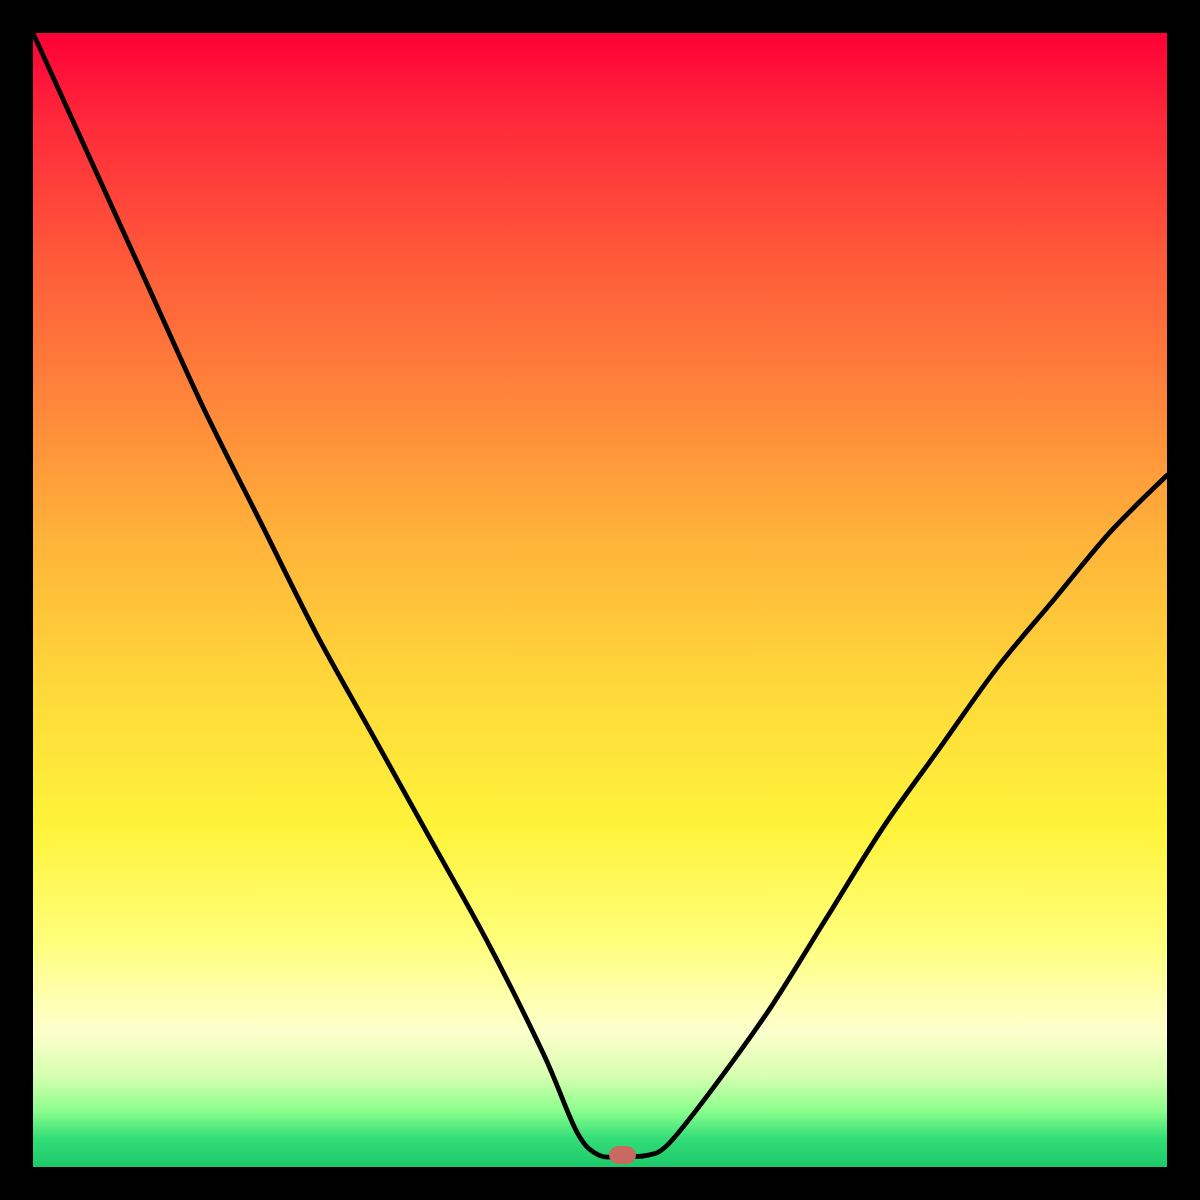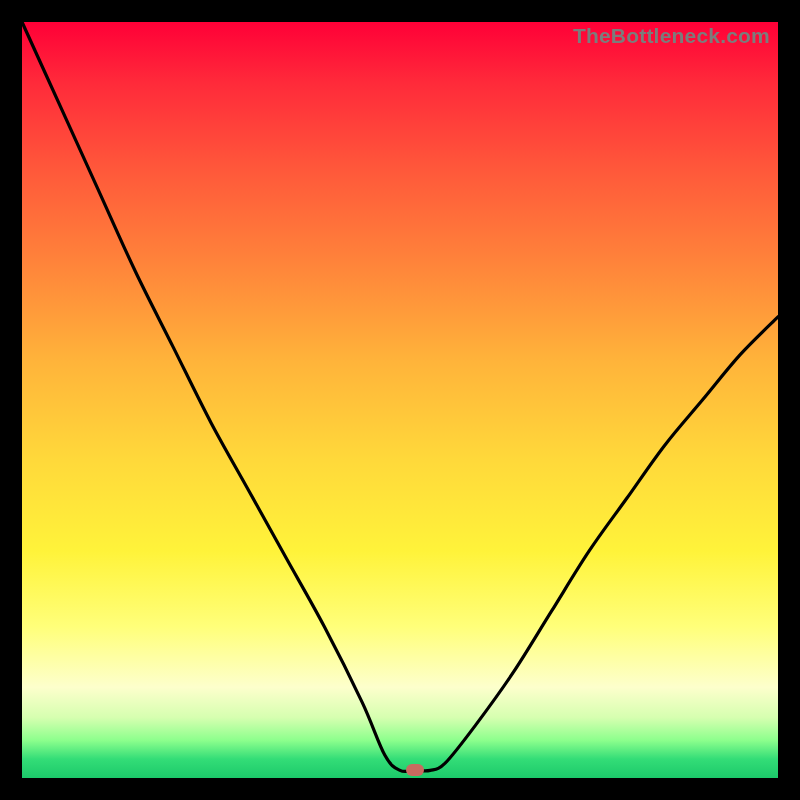--- a/index.html
+++ b/index.html
@@ -67,21 +67,20 @@
     background: #c96a60;
     transform: translate(-50%, -50%);
   }
 </style>
 </head>
 <body>
 
 <div class="frame">
   <div class="plot-area">
 
-    <div class="watermark">TheBottleneck.com</div>
 
     <svg class="curve" viewBox="0 0 756 756" preserveAspectRatio="none">
       <path fill="none" stroke="#000000" stroke-width="3.2" stroke-linecap="round" d="M 0.0 0.0 C 6.3 13.9, 25.2 55.4, 37.8 83.2 C 50.4 110.9, 63.0 138.6, 75.6 166.3 C 88.2 194.0, 100.8 223.0, 113.4 249.5 C 126.0 275.9, 138.6 299.9, 151.2 325.1 C 163.8 350.3, 176.4 376.7, 189.0 400.7 C 201.6 424.6, 214.2 446.0, 226.8 468.7 C 239.4 491.4, 252.0 514.1, 264.6 536.8 C 277.2 559.4, 289.8 580.9, 302.4 604.8 C 315.0 628.7, 330.1 659.0, 340.2 680.4 C 350.3 701.8, 356.6 722.0, 362.9 733.3 C 369.2 744.7, 373.0 745.9, 378.0 748.4 C 383.0 751.0, 388.1 748.4, 393.1 748.4 C 398.2 748.4, 403.2 749.7, 408.2 748.4 C 413.3 747.2, 415.8 748.4, 423.4 740.9 C 430.9 733.3, 442.3 718.2, 453.6 703.1 C 464.9 688.0, 478.8 669.1, 491.4 650.2 C 504.0 631.3, 516.6 609.8, 529.2 589.7 C 541.8 569.5, 554.4 548.1, 567.0 529.2 C 579.6 510.3, 592.2 493.9, 604.8 476.3 C 617.4 458.6, 630.0 439.7, 642.6 423.4 C 655.2 407.0, 667.8 393.1, 680.4 378.0 C 693.0 362.9, 705.6 346.5, 718.2 332.6 C 730.8 318.8, 749.7 301.1, 756.0 294.8"></path>
     </svg>
 
     <div class="marker" style="left: 393.12px; top: 748.44px; background: rgb(201, 106, 96);"></div>
 
   </div>
 </div>
 

